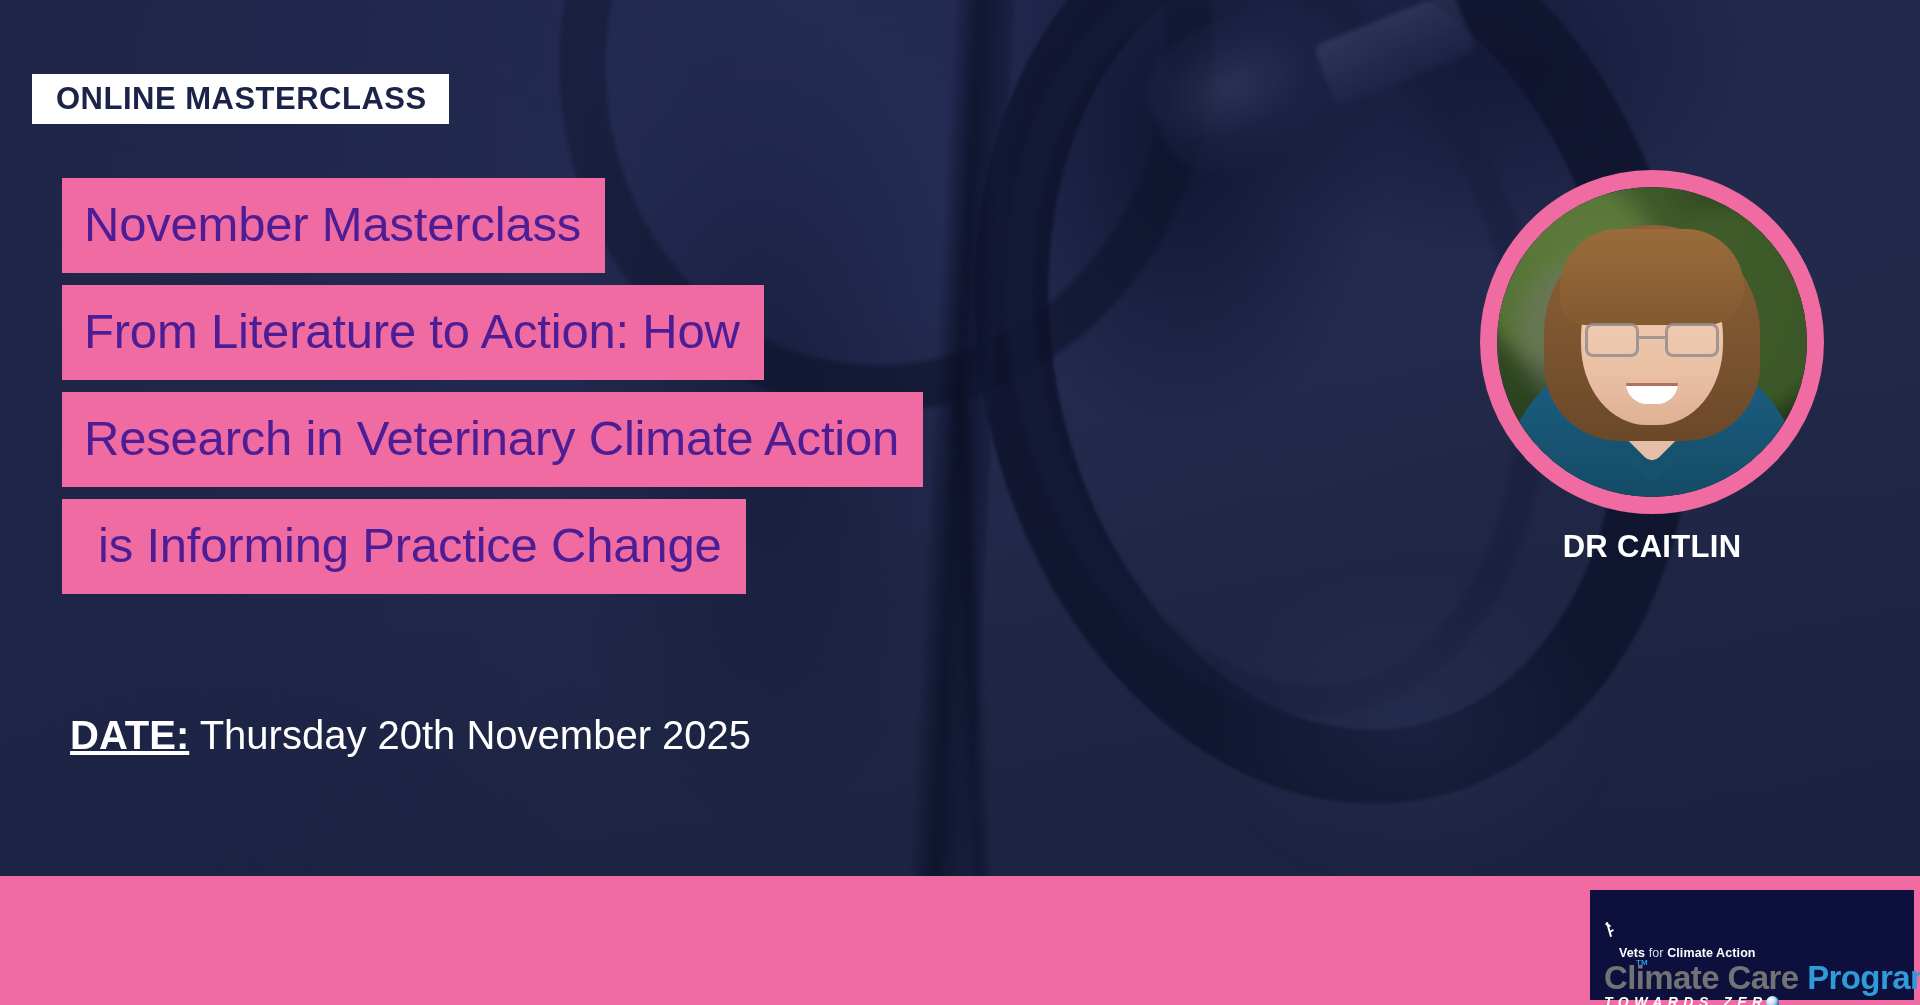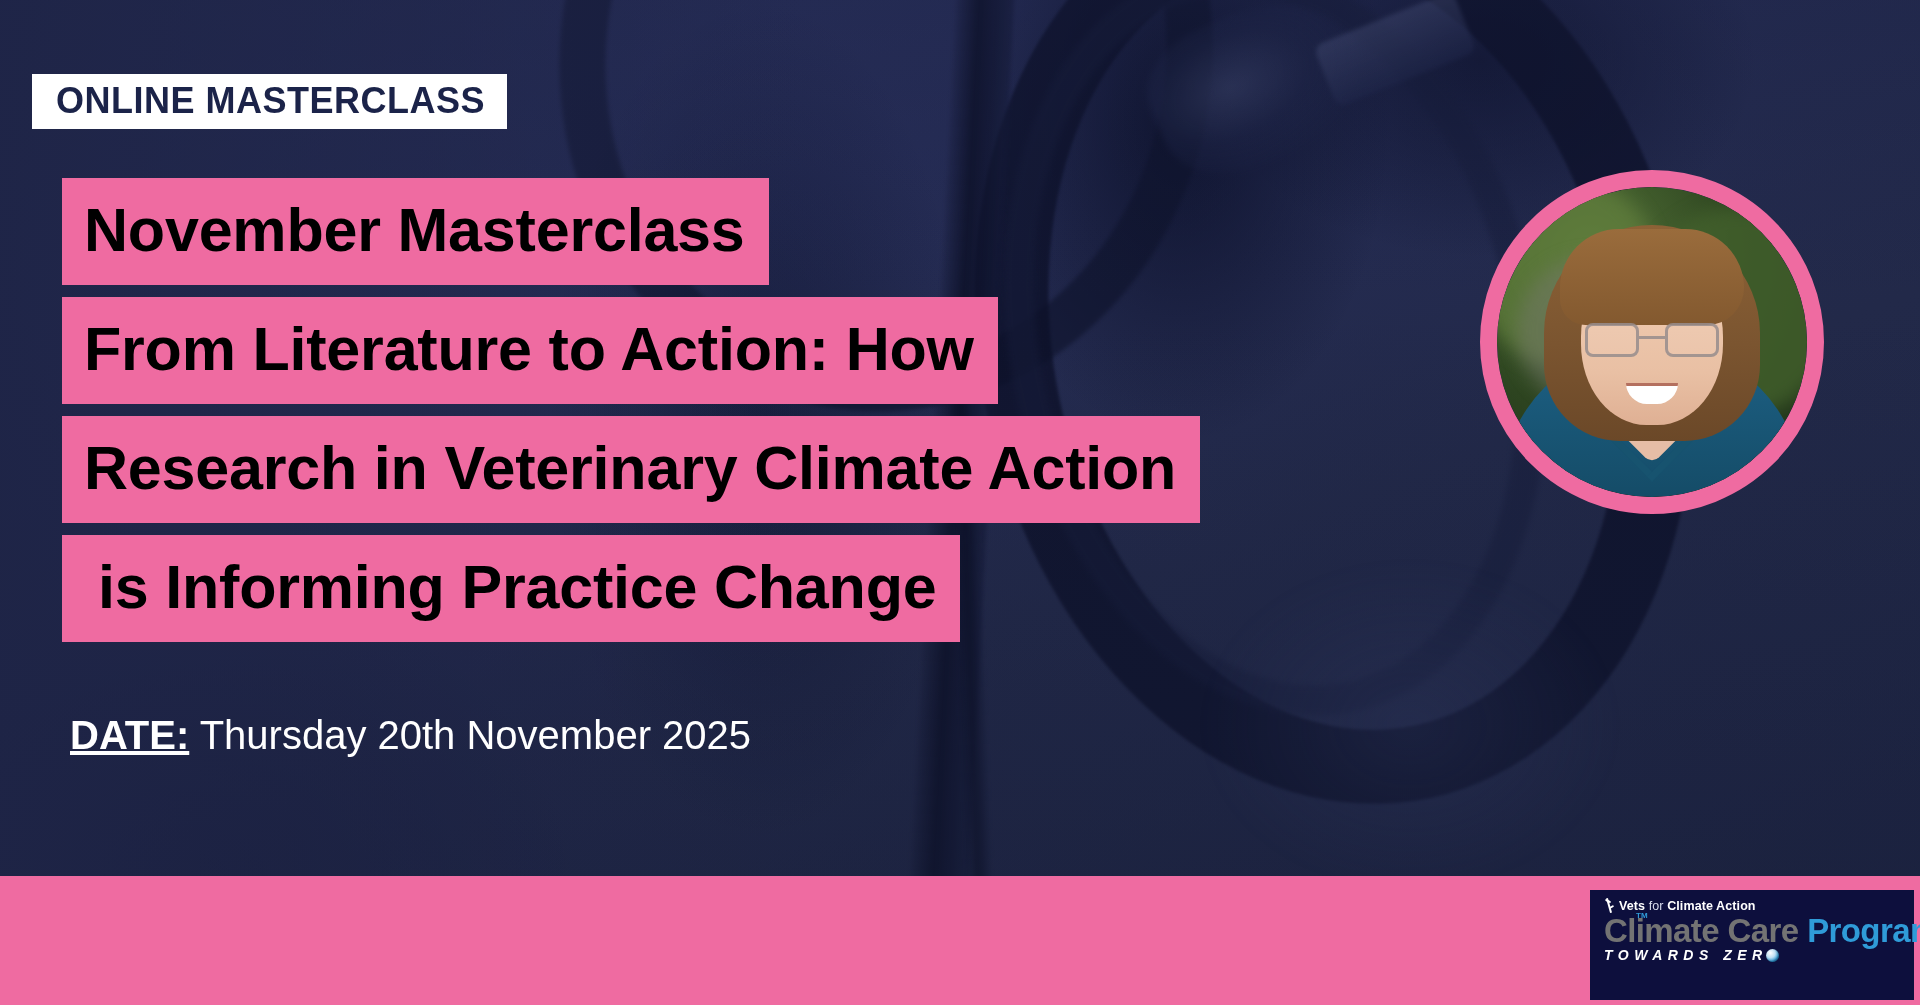--- a/index.html
+++ b/index.html
@@ -128,42 +128,42 @@
   
   .badge {
     position: absolute;
     left: 32px;
     top: 74px;
     background: #ffffff;
     padding: 9px 22px 10px 24px;
     z-index: 6;
   }
   .badge-text {
-    font-size: 36px;
+    font-size: 31px;
     font-weight: 700;
     letter-spacing: 0.5px;
     color: #1b2349;
     line-height: 1;
     white-space: nowrap;
   }
 
   
   .headline {
     position: absolute;
     left: 62px;
     top: 178px;
     z-index: 6;
   }
   .hl-row { display: block; margin-bottom: 12px; }
   .hl-bar {
     display: inline-block;
     background: #ef6ba1;
-    color: #000000;
-    font-size: 61px;
-    font-weight: 700;
+    color: #4c1d95;
+    font-size: 49px;
+    font-weight: 400;
     line-height: 1;
     padding: 22px 24px 24px 22px;
     white-space: nowrap;
     letter-spacing: -0.2px;
   }
   .hl-bar.indent { padding-left: 36px; }
 
   
   .details {
     position: absolute;
@@ -381,20 +381,21 @@
   }
   .vca-mark .s1 { left: 4px; top: 0; width: 2px; height: 15px; transform: rotate(-16deg); }
   .vca-mark .s2 { left: 1px; top: 2px; width: 6px; height: 2px; border-radius: 2px; transform: rotate(28deg); }
   .vca-mark .s3 { left: 5px; top: 8px; width: 5px; height: 2px; border-radius: 2px; transform: rotate(-30deg); }
   .logo-tagline {
     font-size: 12.5px;
     font-weight: 700;
     color: #ffffff;
     letter-spacing: 0.1px;
     white-space: nowrap;
+    margin-top: 48px;
   }
   .logo-tagline .lite { font-weight: 400; color: #d8dced; }
   .logo-main {
     font-size: 33px;
     font-weight: 700;
     line-height: 1.02;
     white-space: nowrap;
     letter-spacing: -0.6px;
     position: relative;
   }
@@ -481,20 +482,21 @@
         <div class="hair-front"></div>
         <div class="glasses">
           <div class="lens l"></div>
           <div class="bridge"></div>
           <div class="lens r"></div>
         </div>
         <div class="mouth"></div>
       </div>
     </div>
     <div class="speaker-name">
+      <div>DR CAITLIN</div>
     </div>
   </div>
 
   <div class="bottom-band"></div>
 
   <div class="logo">
     <div class="logo-top">
       <span class="vca-mark">
         <span class="s1"></span>
           <span class="s2"></span>

